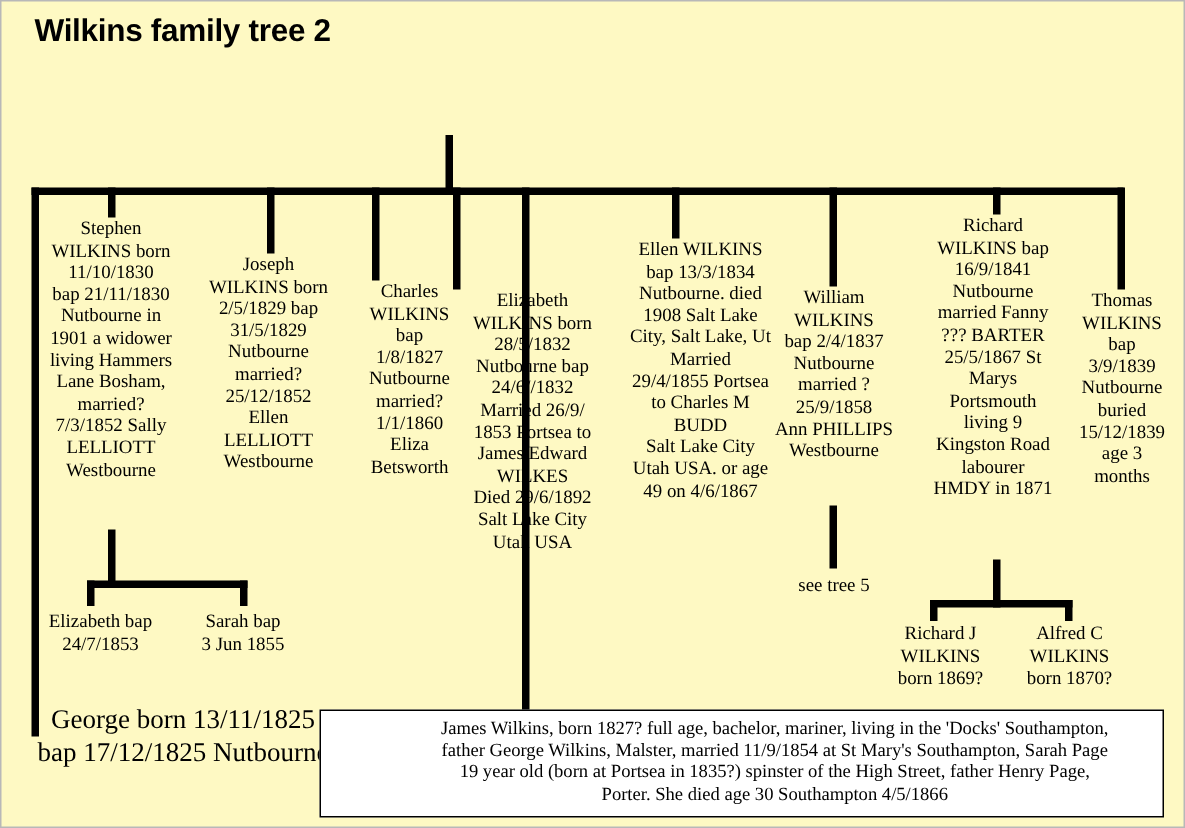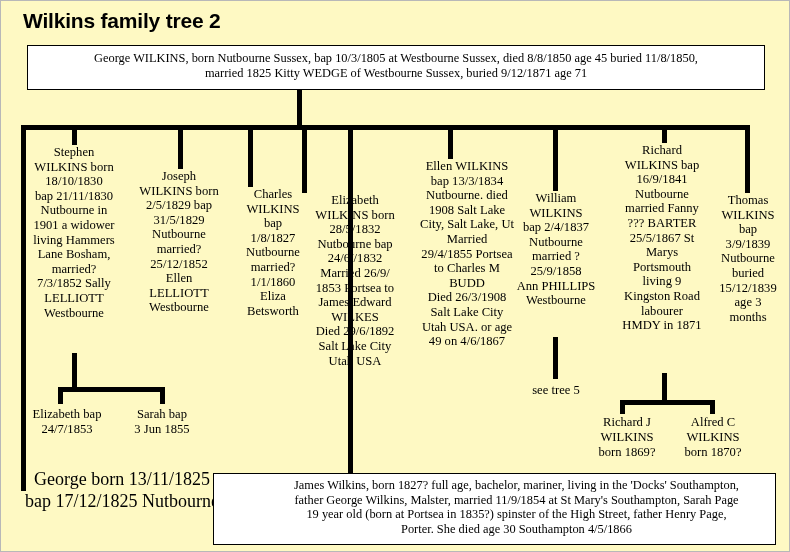--- a/index.html
+++ b/index.html
@@ -92,44 +92,40 @@
     white-space: nowrap;
   }
 </style>
 </head>
 <body>
 
 <div id="page">
 
   <div class="title">Wilkins family tree 2</div>
 
-  <div class="box root-box">
-    <span class="ln">George WILKINS, born Nutbourne Sussex, bap 10/3/1805 at Westbourne Sussex, died 8/8/1850 age 45 buried 11/8/1850,</span>
-    <span class="ln">married 1825 Kitty WEDGE of Westbourne Sussex, buried 9/12/1871 age 71</span>
-  </div>
 
   <div class="v" style="left:296px; top:89px; height:38px;"></div>
 
   <div class="h" style="left:20px; top:124px; width:728px;"></div>
 
   <div class="v" style="left:20px; top:124px; height:366px;"></div>
   <div class="v" style="left:71px; top:124px; height:20px;"></div>
   <div class="v" style="left:177px; top:124px; height:44px;"></div>
   <div class="v" style="left:247px; top:124px; height:62px;"></div>
   <div class="v" style="left:301px; top:124px; height:68px;"></div>
   <div class="v" style="left:347px; top:124px; height:352px;"></div>
   <div class="v" style="left:447px; top:124px; height:34px;"></div>
   <div class="v" style="left:552px; top:124px; height:66px;"></div>
   <div class="v" style="left:661px; top:124px; height:18px;"></div>
   <div class="v" style="left:744px; top:124px; height:68px;"></div>
 
   <div class="person" style="left:16px; top:144px; width:114px;">
     <span class="ln">Stephen</span>
     <span class="ln">WILKINS born</span>
-    <span class="ln">18/10/1830</span>
+    <span class="ln">11/10/1830</span>
     <span class="ln">bap 21/11/1830</span>
     <span class="ln">Nutbourne in</span>
     <span class="ln">1901 a widower</span>
     <span class="ln">living Hammers</span>
     <span class="ln">Lane Bosham,</span>
     <span class="ln">married?</span>
     <span class="ln">7/3/1852 Sally</span>
     <span class="ln">LELLIOTT</span>
     <span class="ln">Westbourne</span>
   </div>
@@ -177,21 +173,20 @@
   <div class="person" style="left:405px; top:158px; width:122px;">
     <span class="ln">Ellen WILKINS</span>
     <span class="ln">bap 13/3/1834</span>
     <span class="ln">Nutbourne. died</span>
     <span class="ln">1908 Salt Lake</span>
     <span class="ln">City, Salt Lake, Ut</span>
     <span class="ln">Married</span>
     <span class="ln">29/4/1855 Portsea</span>
     <span class="ln">to Charles M</span>
     <span class="ln">BUDD</span>
-    <span class="ln">Died 26/3/1908</span>
     <span class="ln">Salt Lake City</span>
     <span class="ln">Utah USA. or age</span>
     <span class="ln">49 on 4/6/1867</span>
   </div>
 
   <div class="person" style="left:512px; top:190px; width:86px;">
     <span class="ln">William</span>
     <span class="ln">WILKINS</span>
     <span class="ln">bap 2/4/1837</span>
     <span class="ln">Nutbourne</span>

